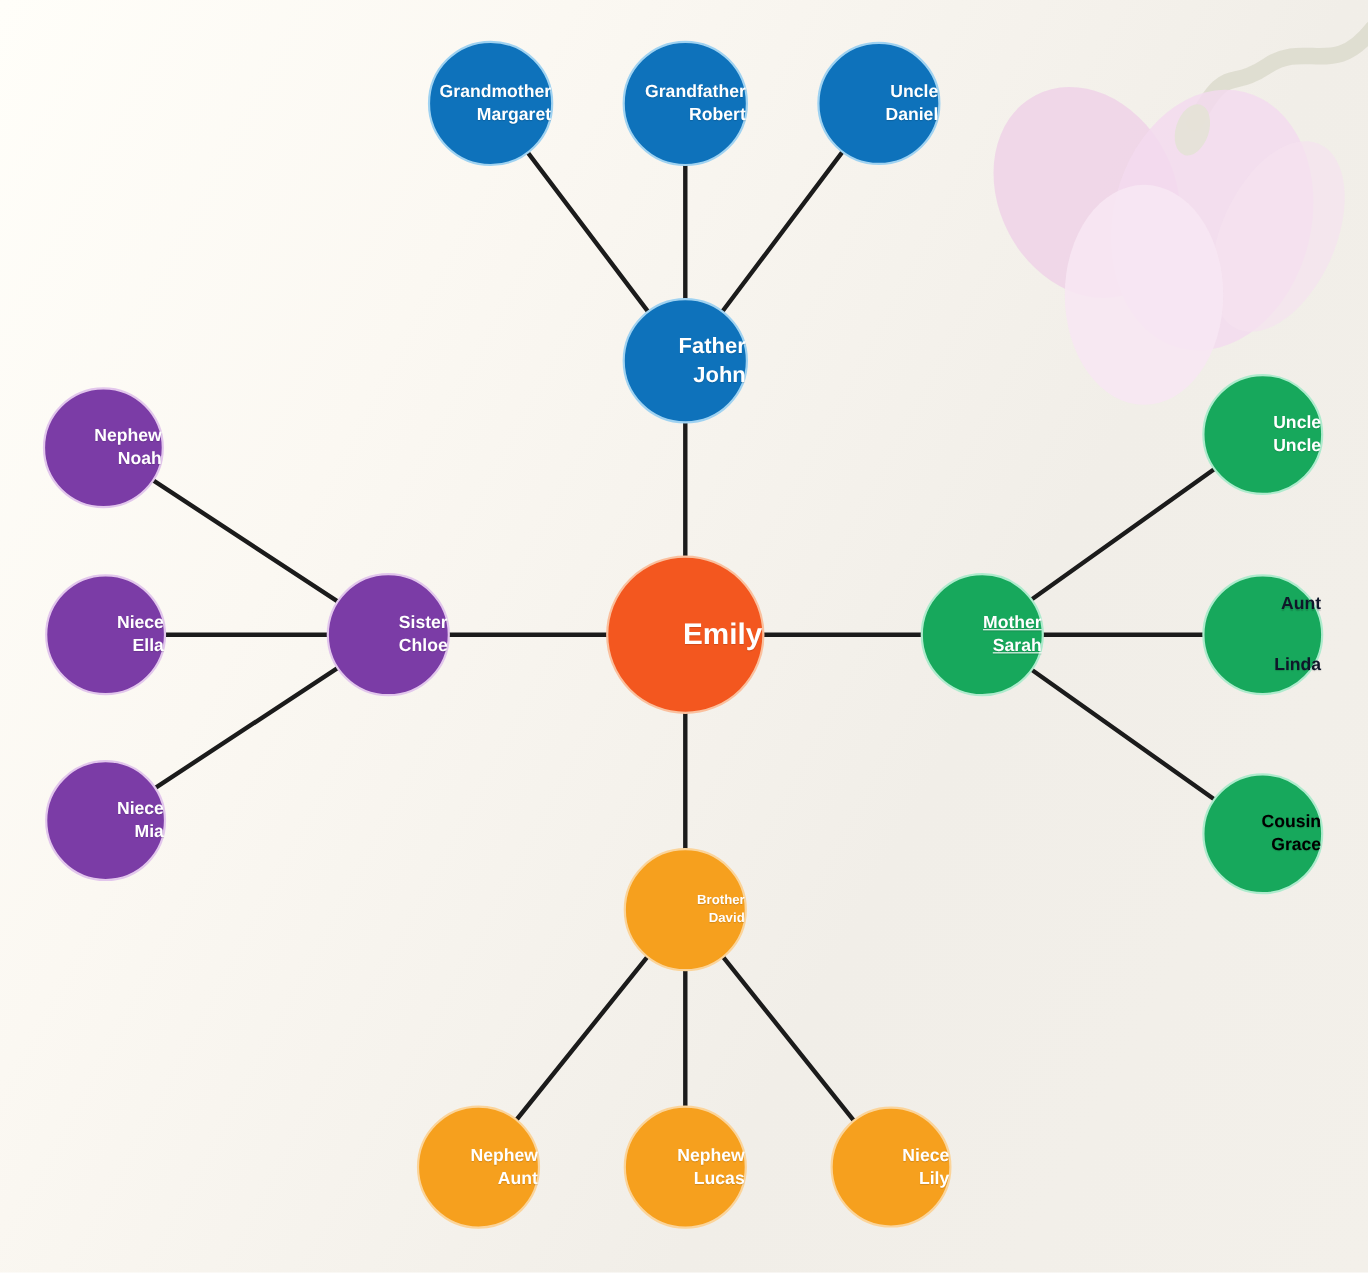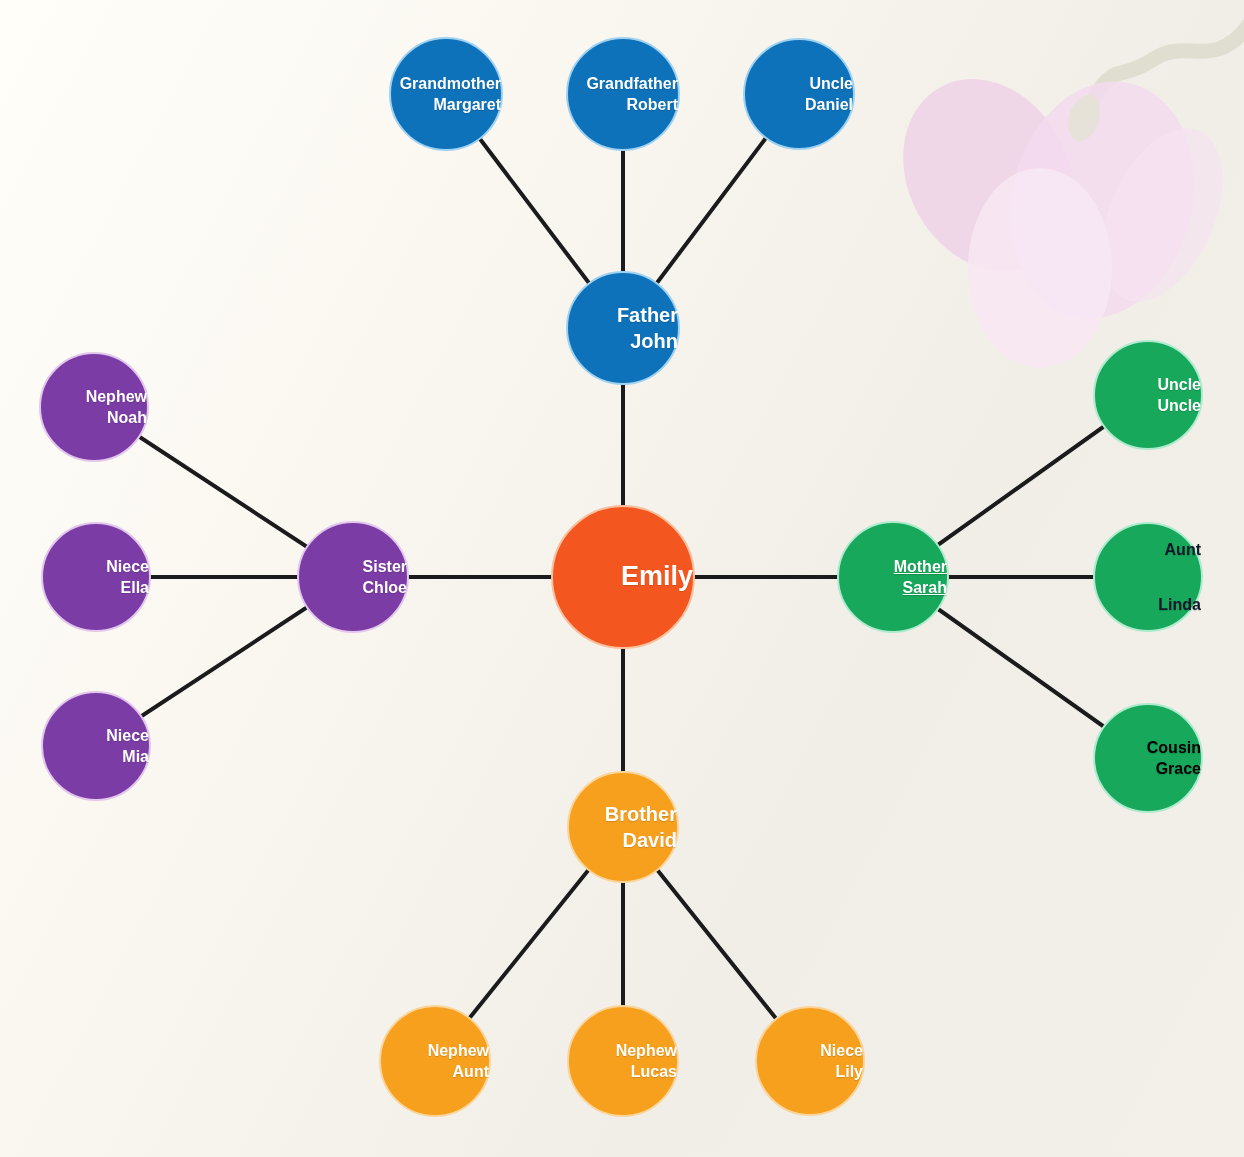--- a/index.html
+++ b/index.html
@@ -117,21 +117,21 @@
         <span>Uncle</span>
       </div>
       <div class="node" style="left: 1093px; top: 522px; width: 110px; height: 110px; background: rgb(23, 168, 92); border: 2px solid rgb(174, 235, 205); font-size: 16px; color: #0f172a; gap: 33px;">
         <span>Aunt</span>
         <span>Linda</span>
       </div>
       <div class="node" style="left: 1093px; top: 703px; width: 110px; height: 110px; background: rgb(23, 168, 92); border: 2px solid rgb(174, 235, 205); font-size: 16px; color: #000000;">
         <span>Cousin</span>
         <span>Grace</span>
       </div>
-      <div class="node" style="left: 567px; top: 771px; width: 112px; height: 112px; background: rgb(246, 160, 30); border: 2px solid rgb(251, 212, 154); font-size: 20px; color: rgb(255, 255, 255);">
+      <div class="node" style="left: 567px; top: 771px; width: 112px; height: 112px; background: rgb(246, 160, 30); border: 2px solid rgb(251, 212, 154); font-size: 12px; color: rgb(255, 255, 255);">
         <span>Brother</span>
         <span>David</span>
       </div>
       <div class="node" style="left: 379px; top: 1005px; width: 112px; height: 112px; background: rgb(246, 160, 30); border: 2px solid rgb(251, 212, 154); font-size: 16px; color: rgb(255, 255, 255);">
         <span>Nephew</span>
         <span>Aunt</span>
       </div>
       <div class="node" style="left: 567px; top: 1005px; width: 112px; height: 112px; background: rgb(246, 160, 30); border: 2px solid rgb(251, 212, 154); font-size: 16px; color: rgb(255, 255, 255);">
         <span>Nephew</span>
         <span>Lucas</span>

